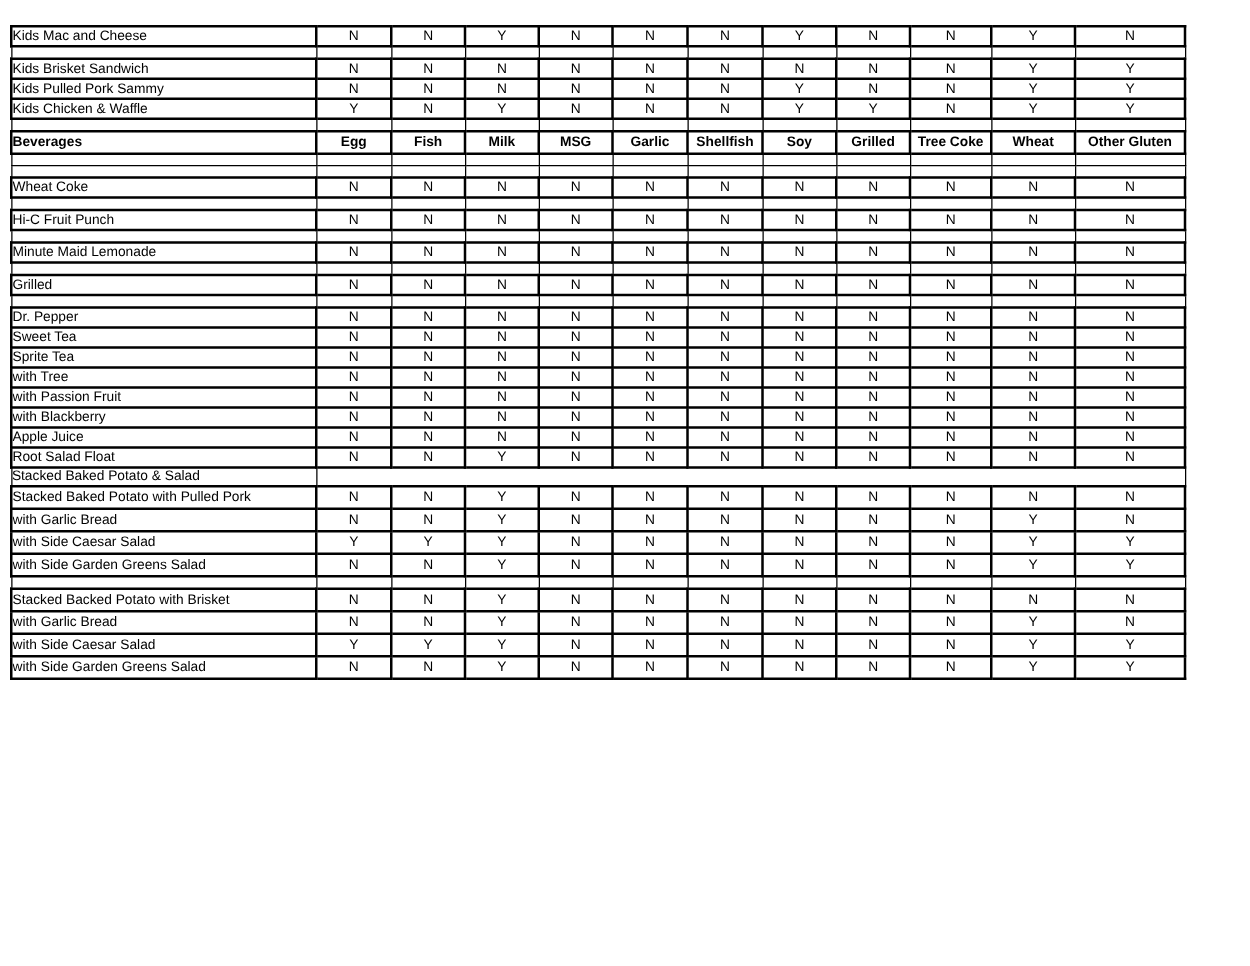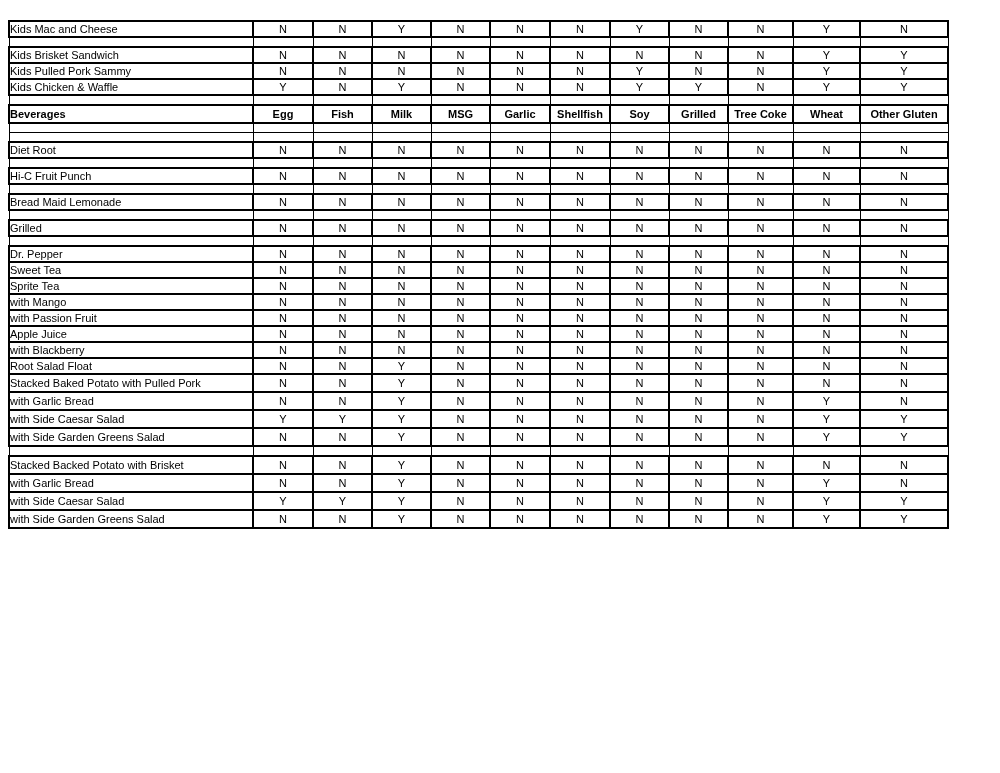--- a/index.html
+++ b/index.html
@@ -190,21 +190,21 @@
           <td class="val"></td>
           <td class="val"></td>
           <td class="val"></td>
           <td class="val"></td>
           <td class="val"></td>
           <td class="val"></td>
           <td class="val"></td>
           <td class="val"></td>
         </tr>
         <tr class="item">
-          <td class="label">Diet Root</td>
+          <td class="label">Wheat Coke</td>
           <td class="val">N</td>
           <td class="val">N</td>
           <td class="val">N</td>
           <td class="val">N</td>
           <td class="val">N</td>
           <td class="val">N</td>
           <td class="val">N</td>
           <td class="val">N</td>
           <td class="val">N</td>
           <td class="val">N</td>
@@ -246,21 +246,21 @@
           <td class="val"></td>
           <td class="val"></td>
           <td class="val"></td>
           <td class="val"></td>
           <td class="val"></td>
           <td class="val"></td>
           <td class="val"></td>
           <td class="val"></td>
         </tr>
         <tr class="item">
-          <td class="label">Bread Maid Lemonade</td>
+          <td class="label">Minute Maid Lemonade</td>
           <td class="val">N</td>
           <td class="val">N</td>
           <td class="val">N</td>
           <td class="val">N</td>
           <td class="val">N</td>
           <td class="val">N</td>
           <td class="val">N</td>
           <td class="val">N</td>
           <td class="val">N</td>
           <td class="val">N</td>
@@ -344,21 +344,21 @@
           <td class="val">N</td>
           <td class="val">N</td>
           <td class="val">N</td>
           <td class="val">N</td>
           <td class="val">N</td>
           <td class="val">N</td>
           <td class="val">N</td>
           <td class="val">N</td>
         </tr>
         <tr class="item">
-          <td class="label">with Mango</td>
+          <td class="label">with Tree</td>
           <td class="val">N</td>
           <td class="val">N</td>
           <td class="val">N</td>
           <td class="val">N</td>
           <td class="val">N</td>
           <td class="val">N</td>
           <td class="val">N</td>
           <td class="val">N</td>
           <td class="val">N</td>
           <td class="val">N</td>
@@ -372,60 +372,64 @@
           <td class="val">N</td>
           <td class="val">N</td>
           <td class="val">N</td>
           <td class="val">N</td>
           <td class="val">N</td>
           <td class="val">N</td>
           <td class="val">N</td>
           <td class="val">N</td>
         </tr>
         <tr class="item">
+          <td class="label">with Blackberry</td>
+          <td class="val">N</td>
+          <td class="val">N</td>
+          <td class="val">N</td>
+          <td class="val">N</td>
+          <td class="val">N</td>
+          <td class="val">N</td>
+          <td class="val">N</td>
+          <td class="val">N</td>
+          <td class="val">N</td>
+          <td class="val">N</td>
+          <td class="val">N</td>
+        </tr>
+        <tr class="item">
           <td class="label">Apple Juice</td>
           <td class="val">N</td>
           <td class="val">N</td>
           <td class="val">N</td>
           <td class="val">N</td>
           <td class="val">N</td>
           <td class="val">N</td>
           <td class="val">N</td>
           <td class="val">N</td>
           <td class="val">N</td>
           <td class="val">N</td>
           <td class="val">N</td>
         </tr>
         <tr class="item">
-          <td class="label">with Blackberry</td>
-          <td class="val">N</td>
-          <td class="val">N</td>
-          <td class="val">N</td>
-          <td class="val">N</td>
-          <td class="val">N</td>
-          <td class="val">N</td>
-          <td class="val">N</td>
-          <td class="val">N</td>
-          <td class="val">N</td>
-          <td class="val">N</td>
-          <td class="val">N</td>
-        </tr>
-        <tr class="item">
           <td class="label">Root Salad Float</td>
           <td class="val">N</td>
           <td class="val">N</td>
           <td class="val">Y</td>
           <td class="val">N</td>
           <td class="val">N</td>
           <td class="val">N</td>
           <td class="val">N</td>
           <td class="val">N</td>
           <td class="val">N</td>
           <td class="val">N</td>
           <td class="val">N</td>
+        </tr>
+        <tr class="section">
+          <td class="label">Stacked Baked Potato &amp; Salad</td>
+          <td class="val" colspan="11"></td>
         </tr>
         <tr class="item alt">
           <td class="label">Stacked Baked Potato with Pulled Pork</td>
           <td class="val">N</td>
           <td class="val">N</td>
           <td class="val">Y</td>
           <td class="val">N</td>
           <td class="val">N</td>
           <td class="val">N</td>
           <td class="val">N</td>

